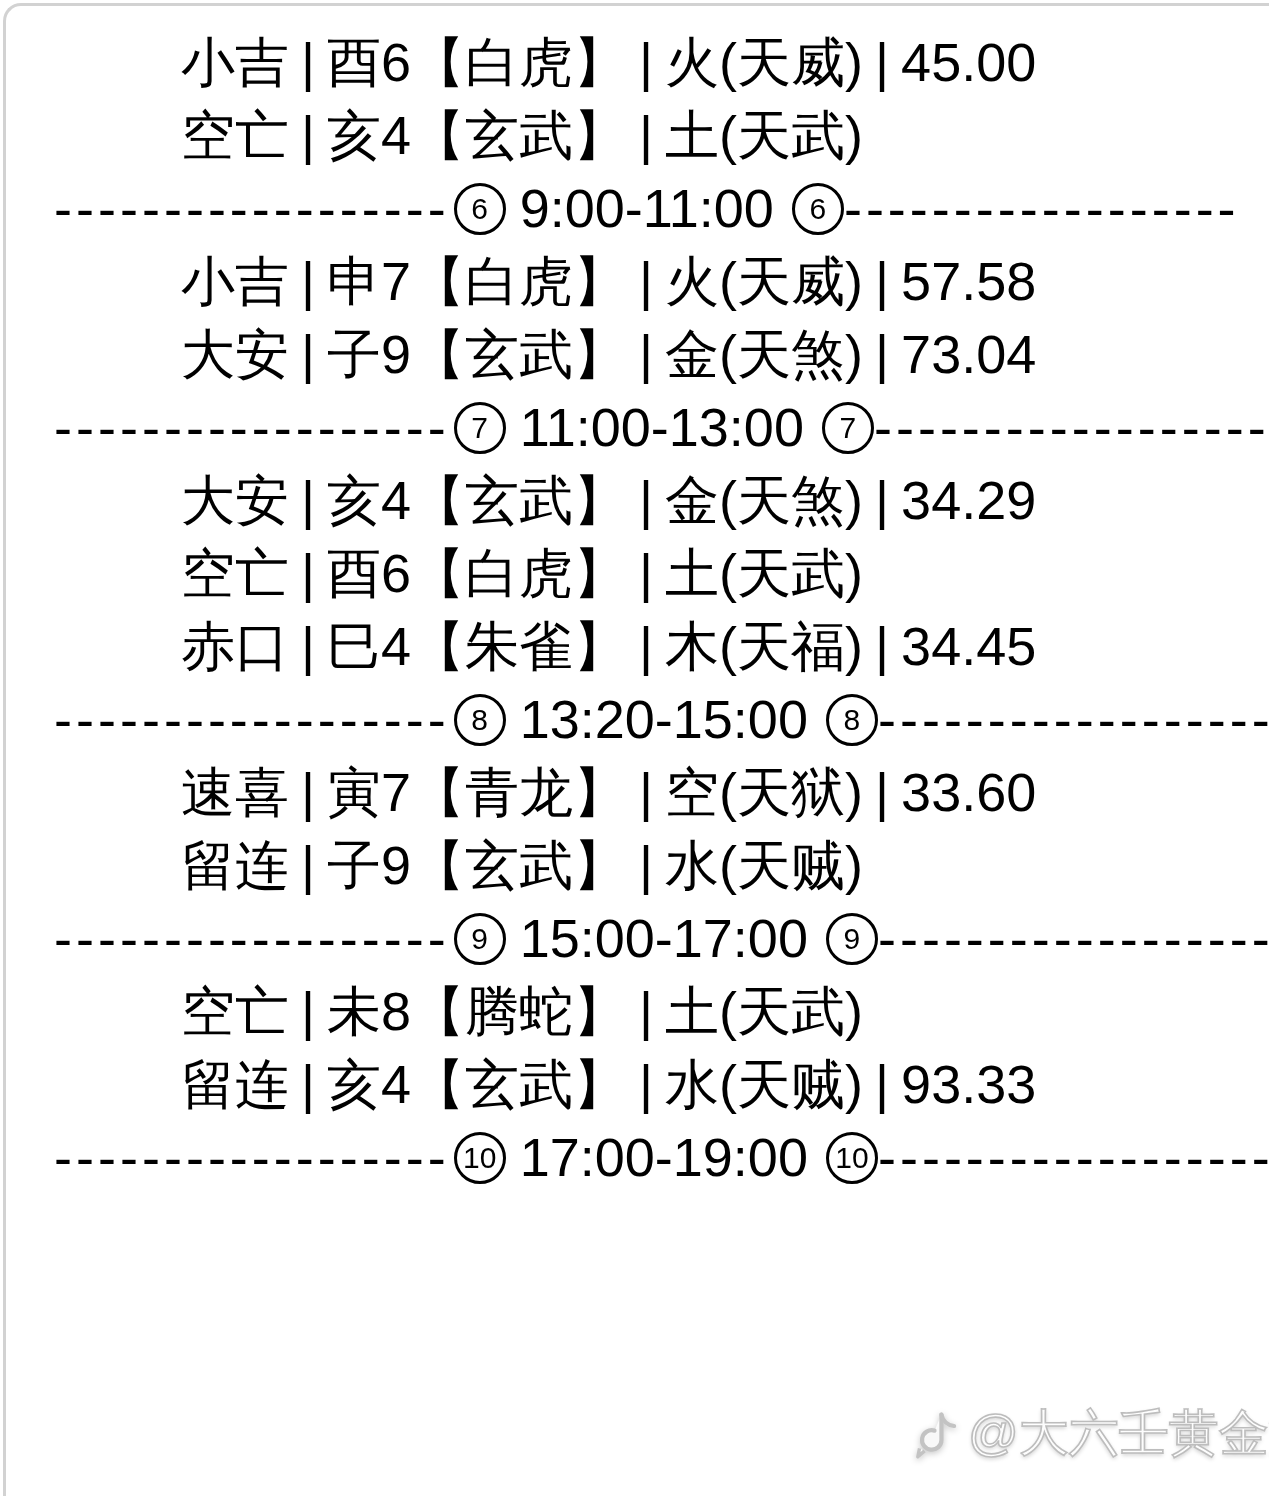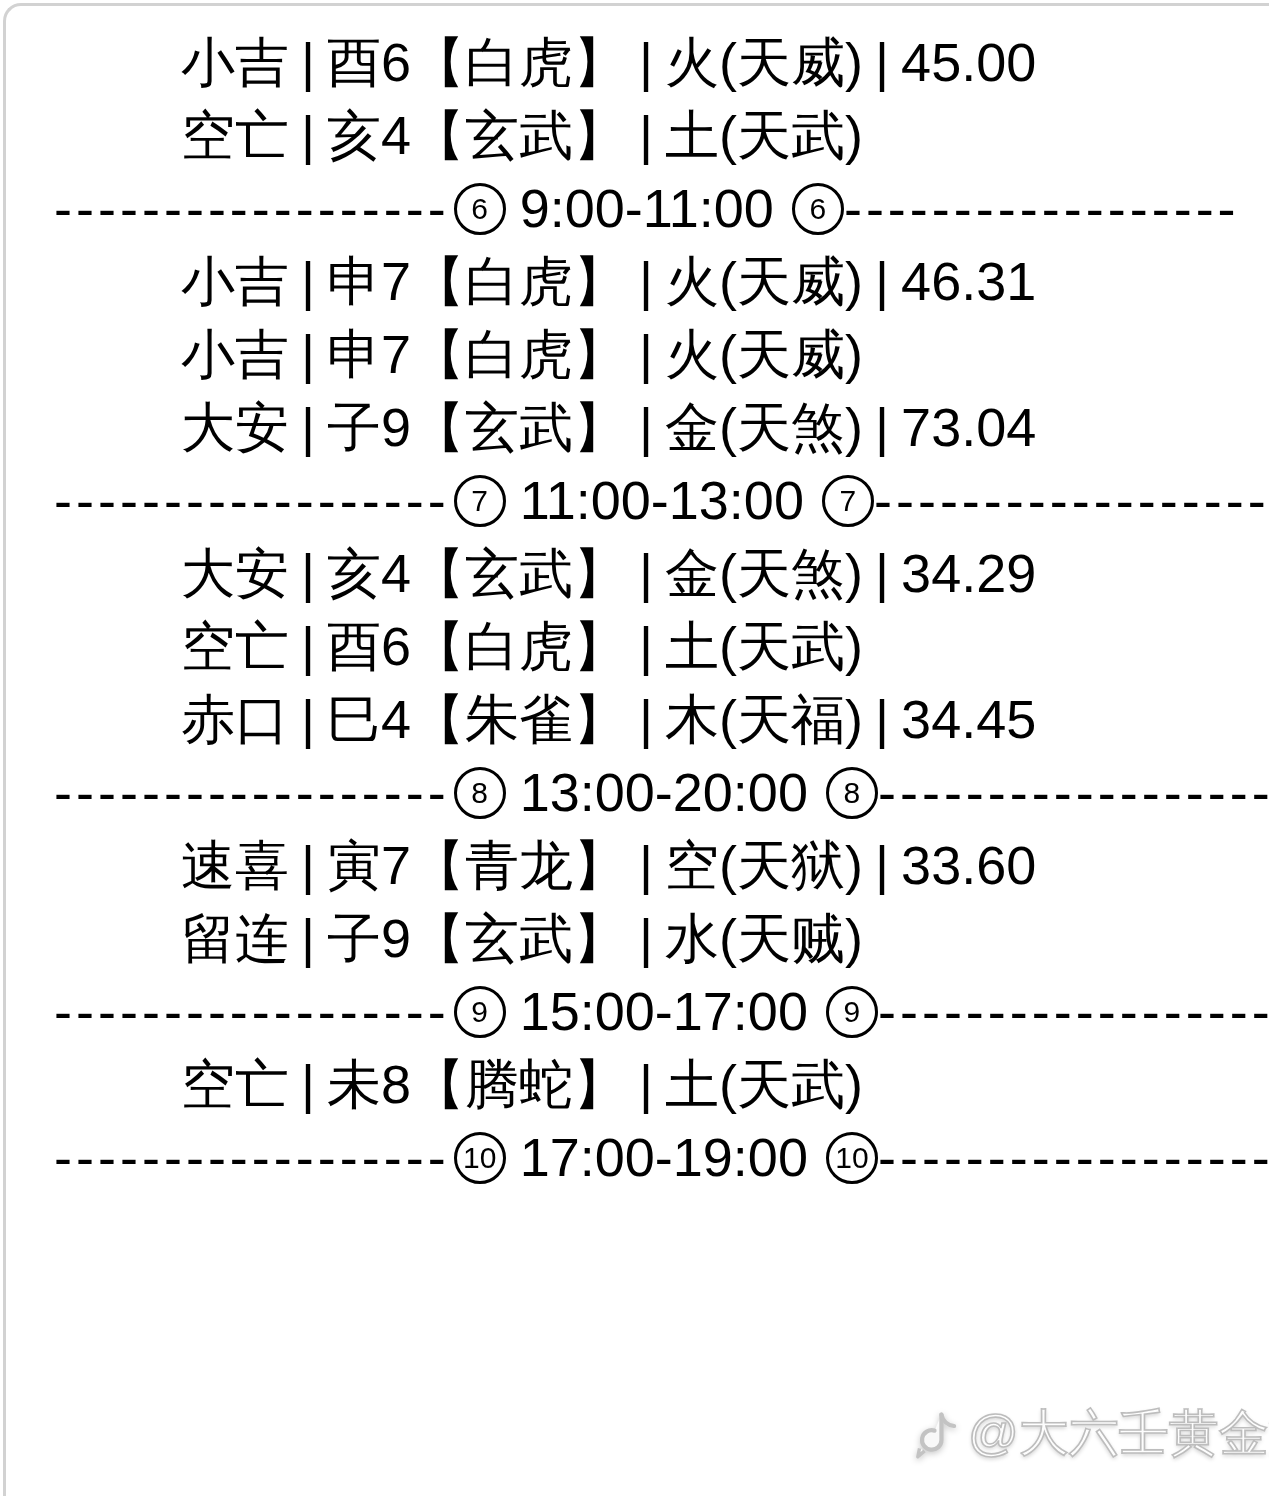--- a/index.html
+++ b/index.html
@@ -65,22 +65,21 @@
         <span class="badge">
           <span class="badge-num">6</span>
         </span>
         <span class="time">9:00-11:00</span>
         <span class="badge">
           <span class="badge-num">6</span>
         </span>
         <span class="dash">------------------</span>
       </div>
 
-    <div class="row"><span>小吉</span><span class="pipe">|</span><span>申7</span><span>【白虎】</span><span class="pipe">|</span><span>火(天威)</span><span class="pipe">|</span><span>46.31</span></div>
-    <div class="row"><span>小吉</span><span class="pipe">|</span><span>申7</span><span>【白虎】</span><span class="pipe">|</span><span>火(天威)</span></div>
+    <div class="row"><span>小吉</span><span class="pipe">|</span><span>申7</span><span>【白虎】</span><span class="pipe">|</span><span>火(天威)</span><span class="pipe">|</span><span>57.58</span></div>
     <div class="row"><span>大安</span><span class="pipe">|</span><span>子9</span><span>【玄武】</span><span class="pipe">|</span><span>金(天煞)</span><span class="pipe">|</span><span>73.04</span></div>
 
     <div class="sep">
         <span class="dash">------------------</span>
         <span class="badge">
           <span class="badge-num">7</span>
         </span>
         <span class="time">11:00-13:00</span>
         <span class="badge">
           <span class="badge-num">7</span>
@@ -90,21 +89,21 @@
 
     <div class="row"><span>大安</span><span class="pipe">|</span><span>亥4</span><span>【玄武】</span><span class="pipe">|</span><span>金(天煞)</span><span class="pipe">|</span><span>34.29</span></div>
     <div class="row"><span>空亡</span><span class="pipe">|</span><span>酉6</span><span>【白虎】</span><span class="pipe">|</span><span>土(天武)</span></div>
     <div class="row"><span>赤口</span><span class="pipe">|</span><span>巳4</span><span>【朱雀】</span><span class="pipe">|</span><span>木(天福)</span><span class="pipe">|</span><span>34.45</span></div>
 
     <div class="sep">
         <span class="dash">------------------</span>
         <span class="badge">
           <span class="badge-num">8</span>
         </span>
-        <span class="time">13:00-20:00</span>
+        <span class="time">13:20-15:00</span>
         <span class="badge">
           <span class="badge-num">8</span>
         </span>
         <span class="dash">------------------</span>
       </div>
 
     <div class="row"><span>速喜</span><span class="pipe">|</span><span>寅7</span><span>【青龙】</span><span class="pipe">|</span><span>空(天狱)</span><span class="pipe">|</span><span>33.60</span></div>
     <div class="row"><span>留连</span><span class="pipe">|</span><span>子9</span><span>【玄武】</span><span class="pipe">|</span><span>水(天贼)</span></div>
 
     <div class="sep">
@@ -113,20 +112,21 @@
           <span class="badge-num">9</span>
         </span>
         <span class="time">15:00-17:00</span>
         <span class="badge">
           <span class="badge-num">9</span>
         </span>
         <span class="dash">------------------</span>
       </div>
 
     <div class="row"><span>空亡</span><span class="pipe">|</span><span>未8</span><span>【腾蛇】</span><span class="pipe">|</span><span>土(天武)</span></div>
+    <div class="row"><span>留连</span><span class="pipe">|</span><span>亥4</span><span>【玄武】</span><span class="pipe">|</span><span>水(天贼)</span><span class="pipe">|</span><span>93.33</span></div>
 
     <div class="sep">
         <span class="dash">------------------</span>
         <span class="badge">
           <span class="badge-num">10</span>
         </span>
         <span class="time">17:00-19:00</span>
         <span class="badge">
           <span class="badge-num">10</span>
         </span>

